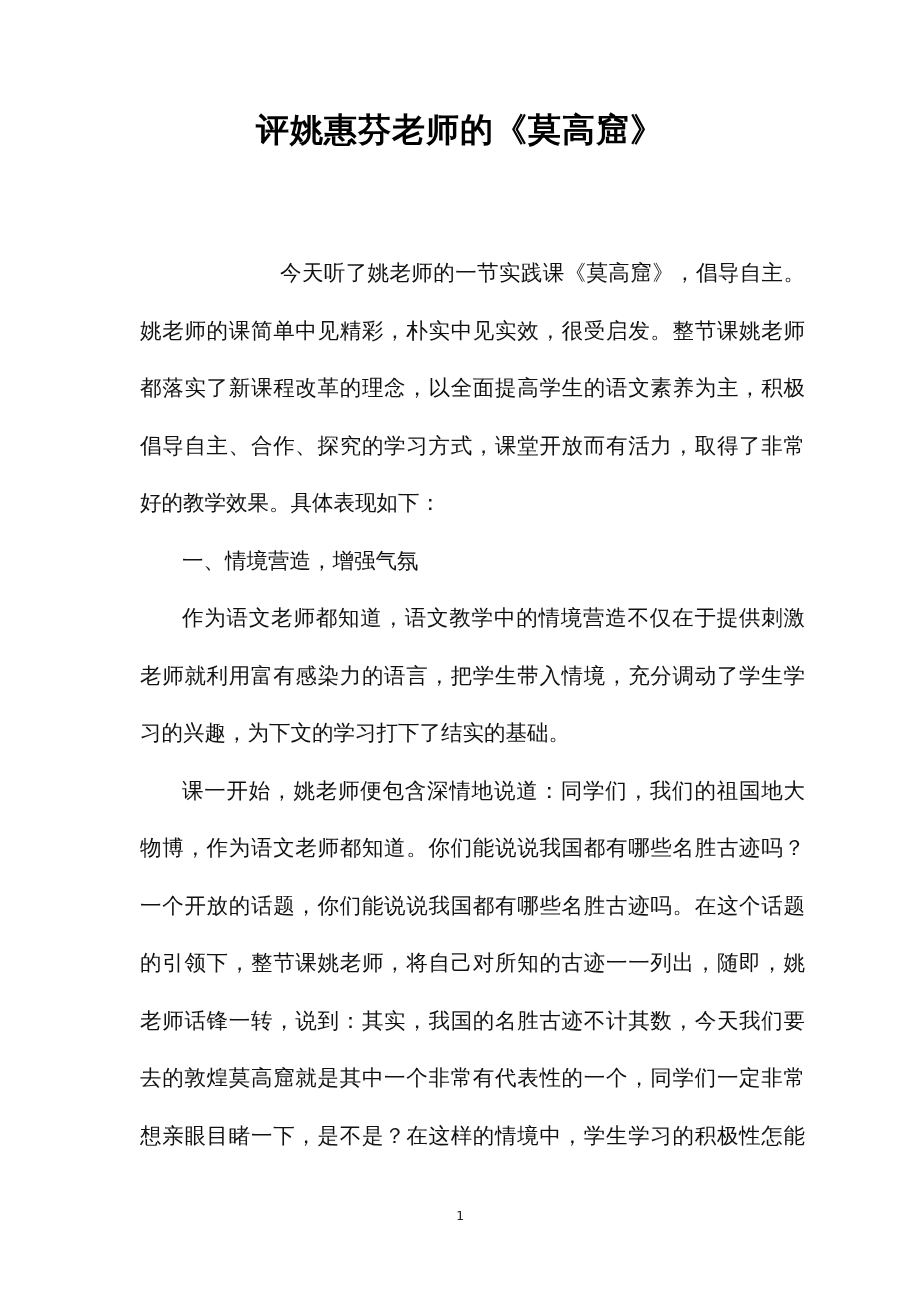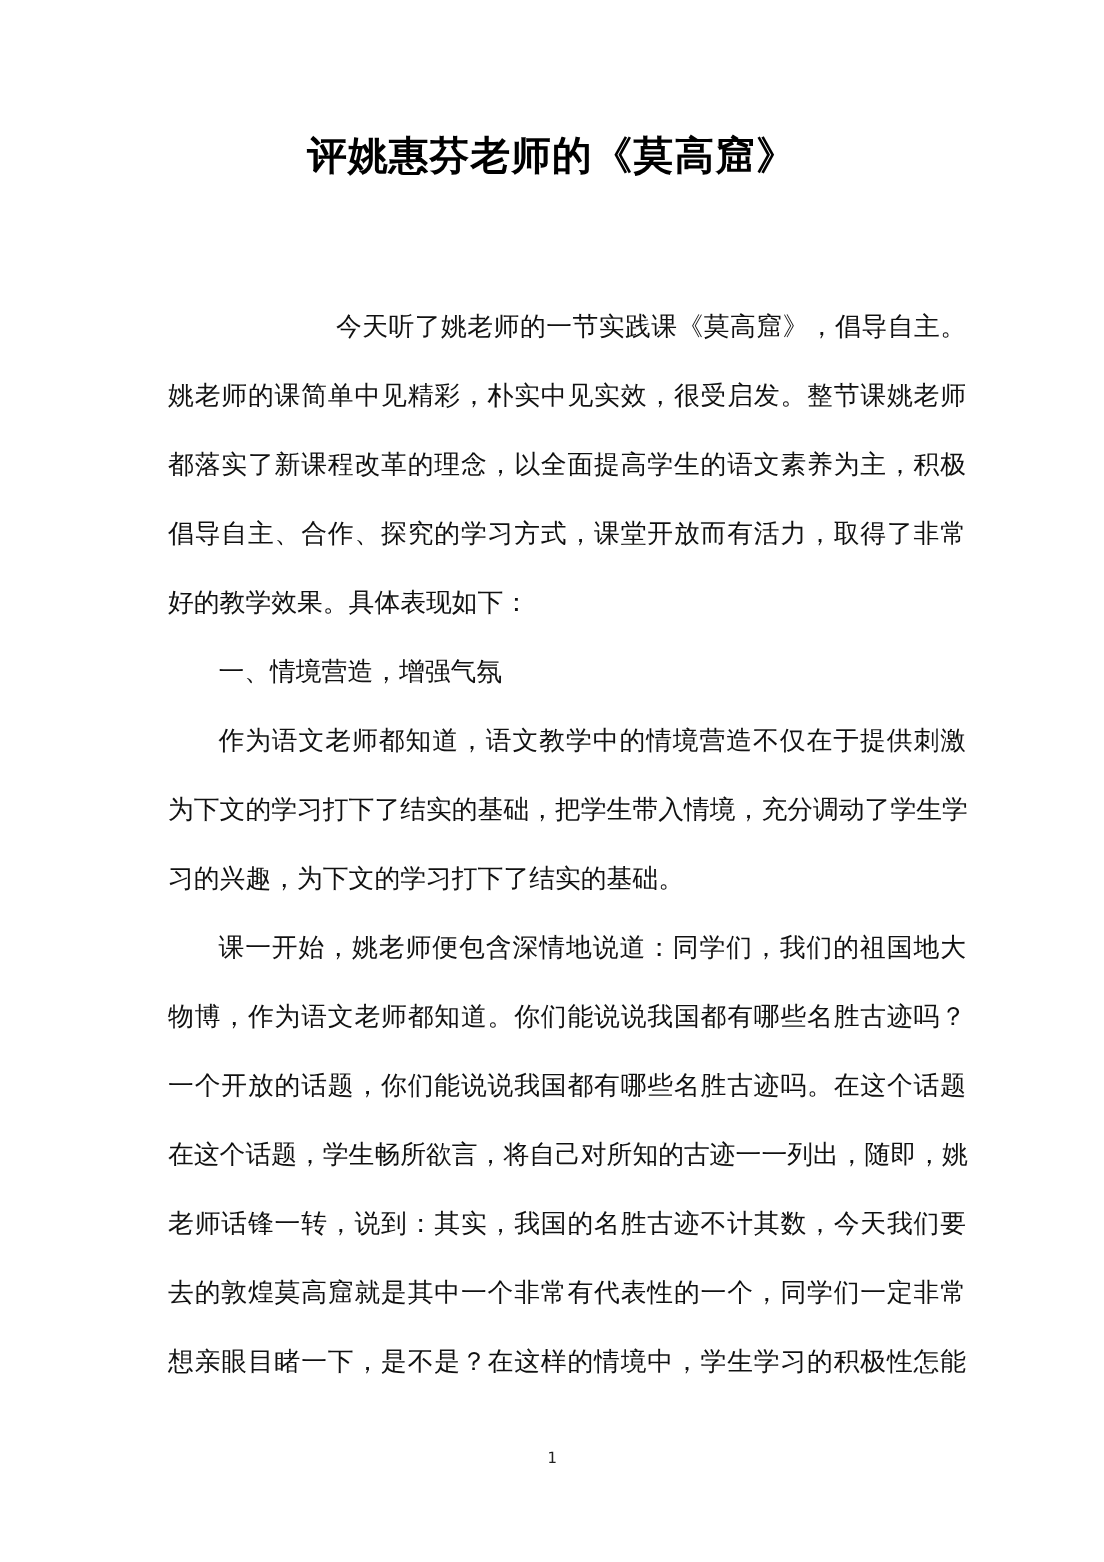--- a/index.html
+++ b/index.html
@@ -25,25 +25,25 @@
   <div class="title">评姚惠芬老师的《莫高窟》</div>
 
   <div class="body-text">
     <div class="line first">今天听了姚老师的一节实践课《莫高窟》，倡导自主。</div>
     <div class="line">姚老师的课简单中见精彩，朴实中见实效，很受启发。整节课姚老师</div>
     <div class="line">都落实了新课程改革的理念，以全面提高学生的语文素养为主，积极</div>
     <div class="line">倡导自主、合作、探究的学习方式，课堂开放而有活力，取得了非常</div>
     <div class="line last">好的教学效果。具体表现如下：</div>
     <div class="line indent last">一、情境营造，增强气氛</div>
     <div class="line indent">作为语文老师都知道，语文教学中的情境营造不仅在于提供刺激</div>
-    <div class="line">为下文的学习打下了结实的基础，把学生带入情境，充分调动了学生学</div>
+    <div class="line">老师就利用富有感染力的语言，把学生带入情境，充分调动了学生学</div>
     <div class="line last">习的兴趣，为下文的学习打下了结实的基础。</div>
     <div class="line indent">课一开始，姚老师便包含深情地说道：同学们，我们的祖国地大</div>
     <div class="line">物博，作为语文老师都知道。你们能说说我国都有哪些名胜古迹吗？</div>
     <div class="line">一个开放的话题，你们能说说我国都有哪些名胜古迹吗。在这个话题</div>
-    <div class="line">在这个话题，学生畅所欲言，将自己对所知的古迹一一列出，随即，姚</div>
+    <div class="line">的引领下，整节课姚老师，将自己对所知的古迹一一列出，随即，姚</div>
     <div class="line">老师话锋一转，说到：其实，我国的名胜古迹不计其数，今天我们要</div>
     <div class="line">去的敦煌莫高窟就是其中一个非常有代表性的一个，同学们一定非常</div>
     <div class="line">想亲眼目睹一下，是不是？在这样的情境中，学生学习的积极性怎能</div>
   </div>
 
   <div class="page-number">1</div>
 </div>
 
 </body></html>

